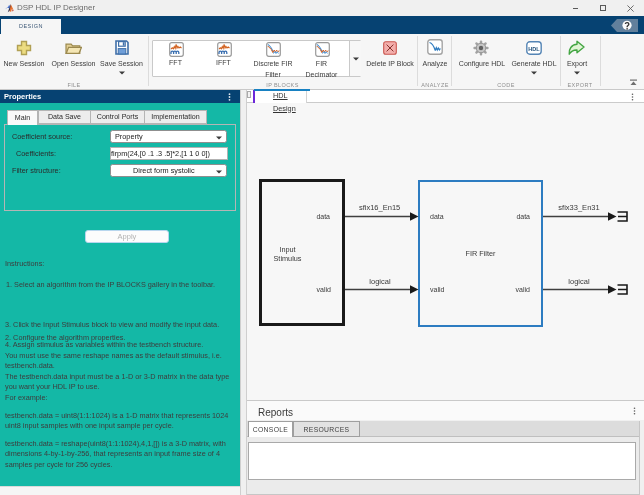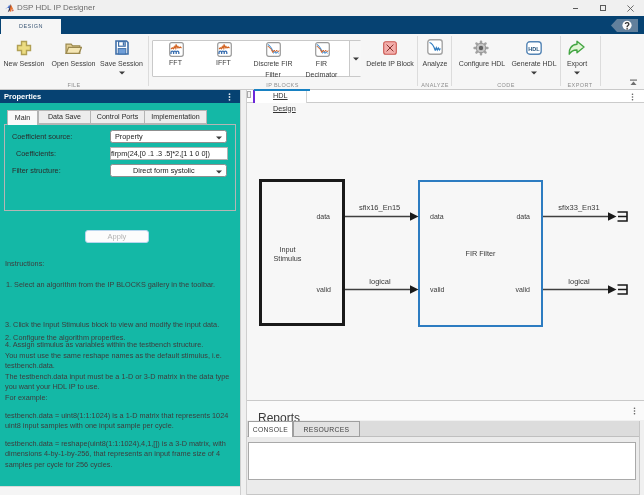--- a/index.html
+++ b/index.html
@@ -184,21 +184,21 @@
   </div>
   <span class="abs" style="left:16px;top:58px;font-size:7.3px;color:#2b2b2b;line-height:11px;">Coefficients:</span>
   <div class="abs" style="left:110px;top:57px;width:118px;height:13px;background:#fff;border:1px solid #b2b2b2;font-size:7.3px;color:#1a1a1a;line-height:11px;padding-left:0;">firpm(24,[0 .1 .3 .5]*2,[1 1 0 0])</div>
   <span class="abs" style="left:12px;top:75px;font-size:7.3px;color:#2b2b2b;line-height:11px;">Filter structure:</span>
   <div class="abs" style="left:110px;top:74px;width:117px;height:13px;background:#fff;border:1px solid #8f8f8f;border-radius:2.5px;font-size:7.3px;color:#1a1a1a;line-height:11px;padding-left:22px;">Direct form systolic
     <svg class="abs" style="right:4px;top:5px;" width="6" height="4" viewBox="0 0 6 4">
         <polygon points="0,0.5 6,0.5 3,3.5" fill="#3b3b3b"></polygon>
       </svg>
   </div>
 
-  <div class="abs" style="left:85px;top:140px;width:64px;height:13px;background:#fcfcfc;border:1px solid #b8d6ee;border-radius:3px;text-align:center;font-size:7.5px;color:#b3b3b3;line-height:12px;">Apply</div>
+  <div class="abs" style="left:85px;top:140px;width:84px;height:13px;background:#fcfcfc;border:1px solid #b8d6ee;border-radius:3px;text-align:center;font-size:7.5px;color:#b3b3b3;line-height:12px;">Apply</div>
 
   <div class="abs" style="left:5px;top:169px;width:230px;font-size:7.3px;color:#3d3d3d;line-height:10.3px;">Instructions:</div>
   <div class="abs" style="left:6px;top:190px;width:230px;font-size:7.3px;color:#3d3d3d;line-height:10.3px;">1. Select an algorithm from the IP BLOCKS gallery in the toolbar.</div>
   <div class="abs" style="left:5px;top:210px;width:230px;font-size:7.3px;color:#3d3d3d;line-height:10.3px;margin-top:33px;">2. Configure the algorithm properties.</div>
   <div class="abs" style="left:5px;top:230px;width:230px;font-size:7.3px;color:#3d3d3d;line-height:10.3px;">3. Click the Input Stimulus block to view and modify the input data.</div>
   <div class="abs" style="left:5px;top:250px;width:230px;font-size:7.3px;color:#3d3d3d;line-height:10.3px;">4. Assign stimulus as variables within the testbench structure.</div>
   <div class="abs" style="left:5px;top:261px;width:230px;font-size:7.3px;color:#3d3d3d;line-height:10.3px;">You must use the same reshape names as the default stimulus, i.e. testbench.data.</div>
   <div class="abs" style="left:5px;top:282px;width:230px;font-size:7.3px;color:#3d3d3d;line-height:10.3px;">The testbench.data input must be a 1-D or 3-D matrix in the data type you want your HDL IP to use.</div>
   <div class="abs" style="left:5px;top:303px;width:230px;font-size:7.3px;color:#3d3d3d;line-height:10.3px;">For example:</div>
   <div class="abs" style="left:5px;top:321px;width:230px;font-size:7.3px;color:#3d3d3d;line-height:10.3px;">testbench.data = uint8(1:1:1024) is a 1-D matrix that represents 1024 uint8 input samples with one input sample per cycle.</div>
@@ -261,21 +261,21 @@
       <text x="132.6" y="106">sfix16_En15</text>
       <text x="133" y="180">logical</text>
       <text x="332" y="106">sfix33_En31</text>
       <text x="332" y="180">logical</text>
     </g>
   </svg>
 
   <div class="abs" style="left:0;top:310px;width:398px;height:95px;border-top:1px solid #c9c9c9;background:#f0f0f0;">
     <div class="abs" style="left:0;top:19.5px;width:393px;height:74px;background:#ebebeb;border-right:1px solid #c6c6c6;border-bottom:1px solid #c6c6c6;"></div>
     <div class="abs" style="left:0;top:0;width:398px;height:19px;background:#fafafa;">
-      <span class="abs" style="left:11px;top:8px;font-size:12px;color:#3a3a3a;line-height:19px;">Reports</span>
+      <span class="abs" style="left:11px;top:2px;font-size:10px;color:#3a3a3a;line-height:19px;">Reports</span>
       <svg class="abs" style="left:386px;top:6px;" width="3" height="8" viewBox="0 0 3 8">
           <g fill="#5a5a5a">
             <circle cx="1.5" cy="1.2" r="0.8"></circle>
             <circle cx="1.5" cy="4" r="0.8"></circle>
             <circle cx="1.5" cy="6.8" r="0.8"></circle>
           </g>
         </svg>
     </div>
     <div class="abs" style="left:0;top:19.5px;width:392px;height:16px;background:#dcdcdc;border-bottom:1px solid #bfbfbf;"></div>
     <div class="abs" style="left:1px;top:19.5px;width:45px;height:16.5px;background:#fff;border:1px solid #9f9f9f;border-bottom:none;z-index:2;text-align:center;font-size:6.8px;letter-spacing:0.3px;color:#3f3f3f;line-height:16px;">CONSOLE</div>

